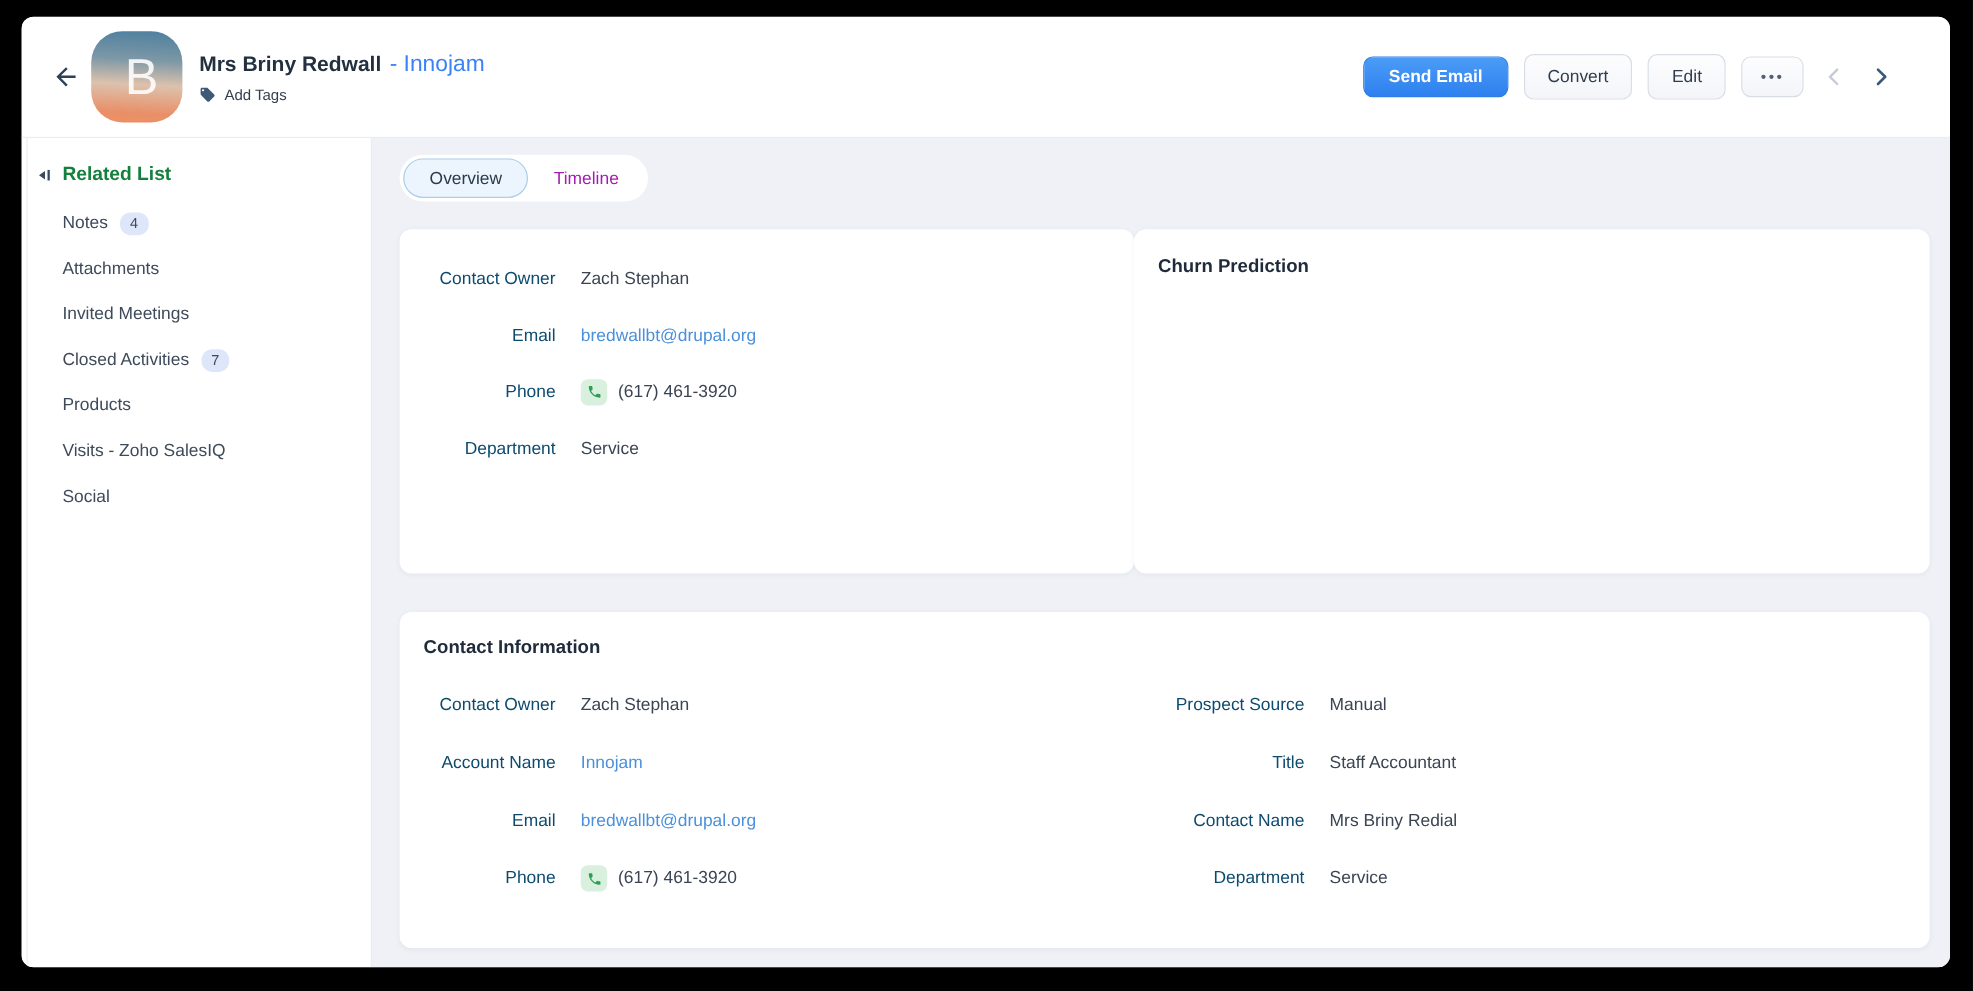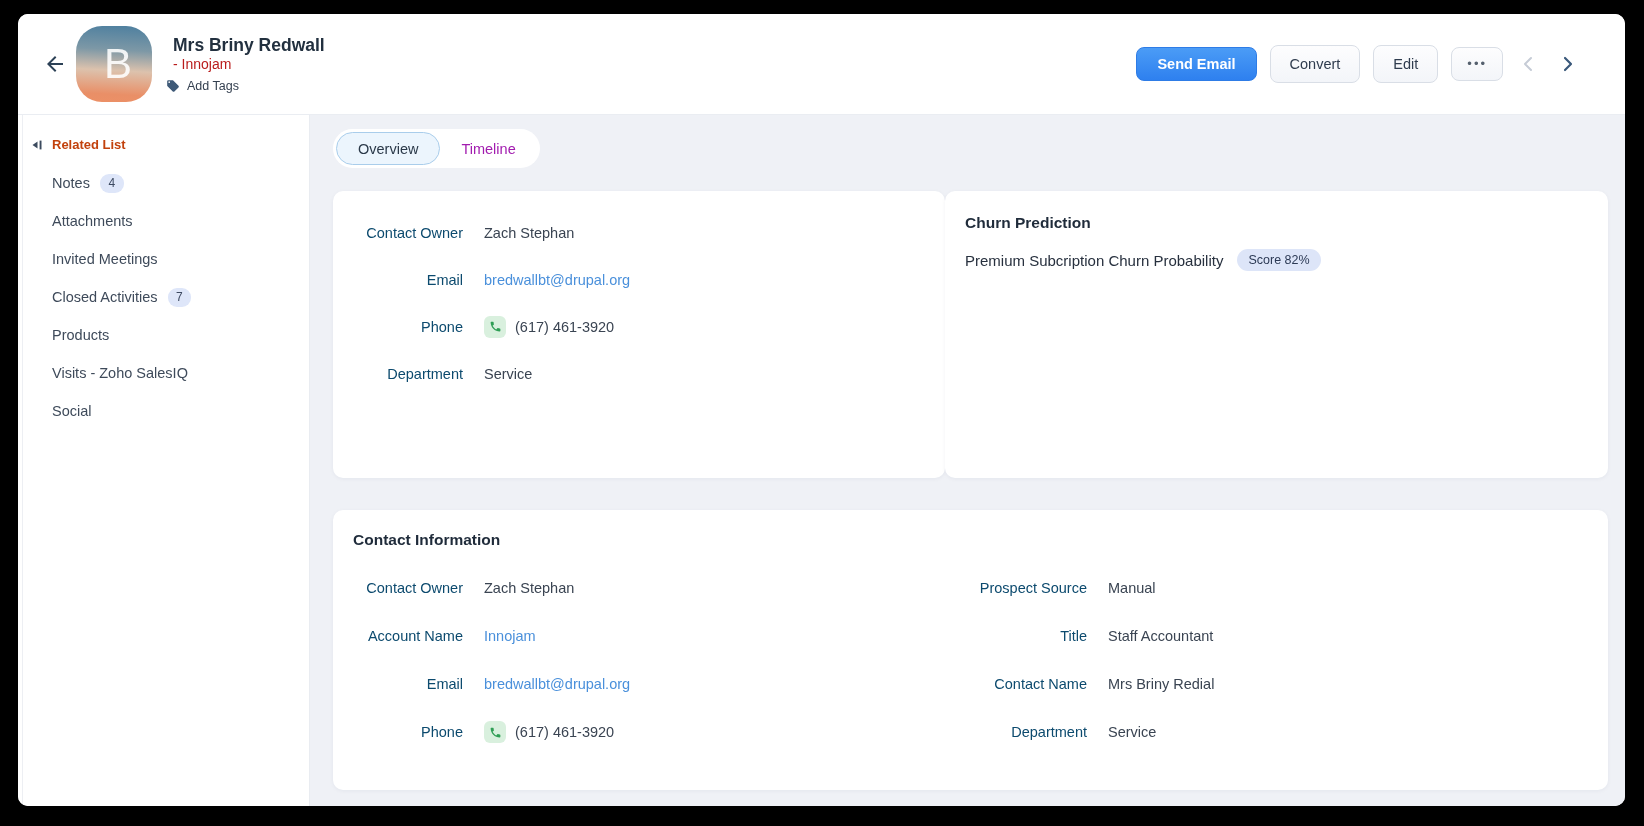--- a/index.html
+++ b/index.html
@@ -40,23 +40,23 @@
     display: flex; align-items: center; justify-content: center;
     flex-shrink: 0;
   }
   .avatar span {
     color: rgba(255,255,255,0.88);
     font-size: 42px;
     font-weight: 400;
     transform: translateX(4px);
   }
   .title-block { margin-left: 14px; }
-  .title-row { display: flex; align-items: baseline; flex-direction: column; }
+  .title-row { display: flex; align-items: baseline; }
   .contact-title { font-size: 17.5px; font-weight: bold; color: #22303f; }
-  .contact-subtitle { font-size: 14px; color: #b91c1c; margin-left: 7px; text-align: right; }
+  .contact-subtitle { font-size: 19px; color: #3b82f6; margin-left: 7px; text-align: right; }
   .tags-row { display: flex; align-items: center; margin-top: 7px; cursor: pointer; }
   .tags-row svg { margin-right: 7px; }
   .add-tags { font-size: 12.5px; color: #333f4f; }
   .header-actions {
     margin-left: auto;
     display: flex; align-items: center;
   }
   .btn {
     height: 34px;
     border-radius: 8px;
@@ -99,21 +99,21 @@
   }
   .sidebar::before {
     content: "";
     position: absolute;
     left: 4px; top: 0; bottom: 0;
     width: 1px;
     background: #edeff3;
   }
   .sidebar-header { display: flex; align-items: center; margin-bottom: 12px; }
   .collapse-icon { position: absolute; left: 12px; cursor: pointer; }
-  .sidebar-title { font-size: 13px; font-weight: bold; color: #c2410c; }
+  .sidebar-title { font-size: 16px; font-weight: bold; color: #15803d; }
   .sidebar-item {
     height: 38px;
     display: flex; align-items: center;
     font-size: 14.5px;
     color: #3e4a5a;
     cursor: pointer;
   }
   .count-badge {
     margin-left: 10px;
     background: #dee6f9;
@@ -315,24 +315,20 @@
             </span>
           </div>
           <div class="field-row">
             <span class="field-label">Department</span>
             <span class="field-value">Service</span>
           </div>
         </div>
 
         <div class="card churn-card">
           <div class="card-title">Churn Prediction</div>
-          <div class="churn-row">
-            <span class="churn-metric">Premium Subcription Churn Probability</span>
-            <span class="score-badge">Score 82%</span>
-          </div>
         </div>
       </div>
 
       
       <div class="card contact-card">
         <div class="card-title">Contact Information</div>
         <div class="info-grid">
           <div class="info-col left">
             <div class="field-row">
               <span class="field-label">Contact Owner</span>

